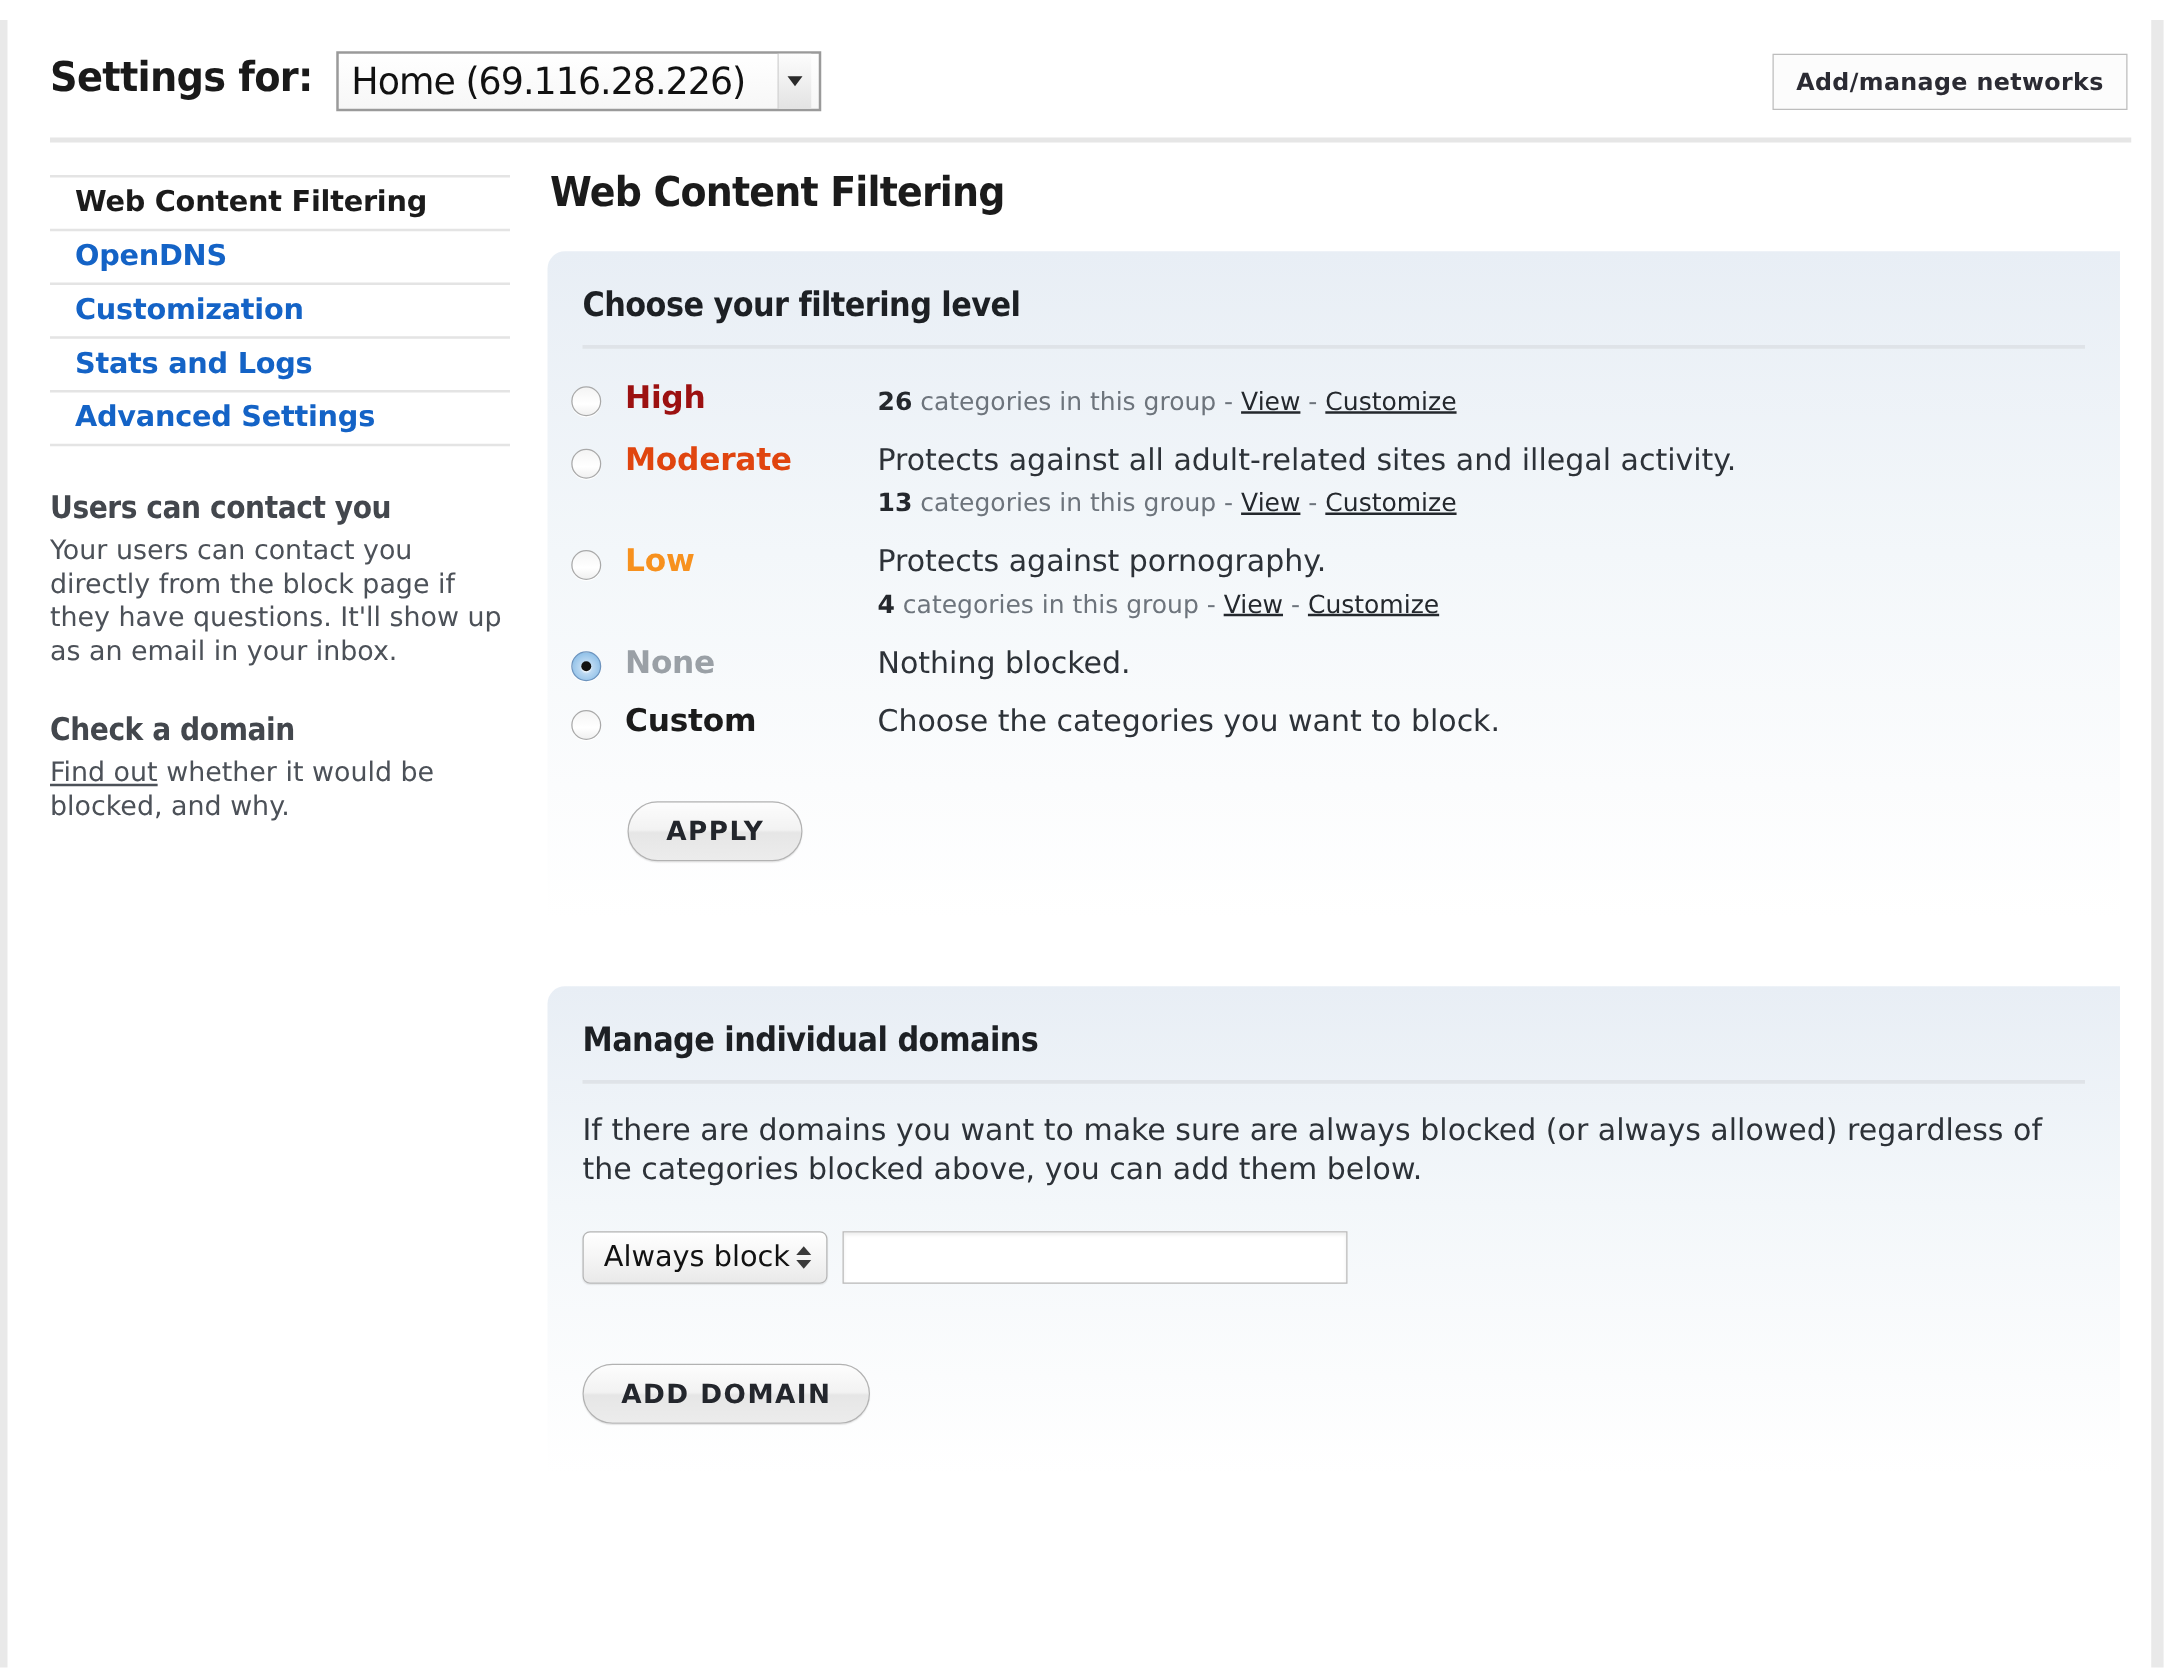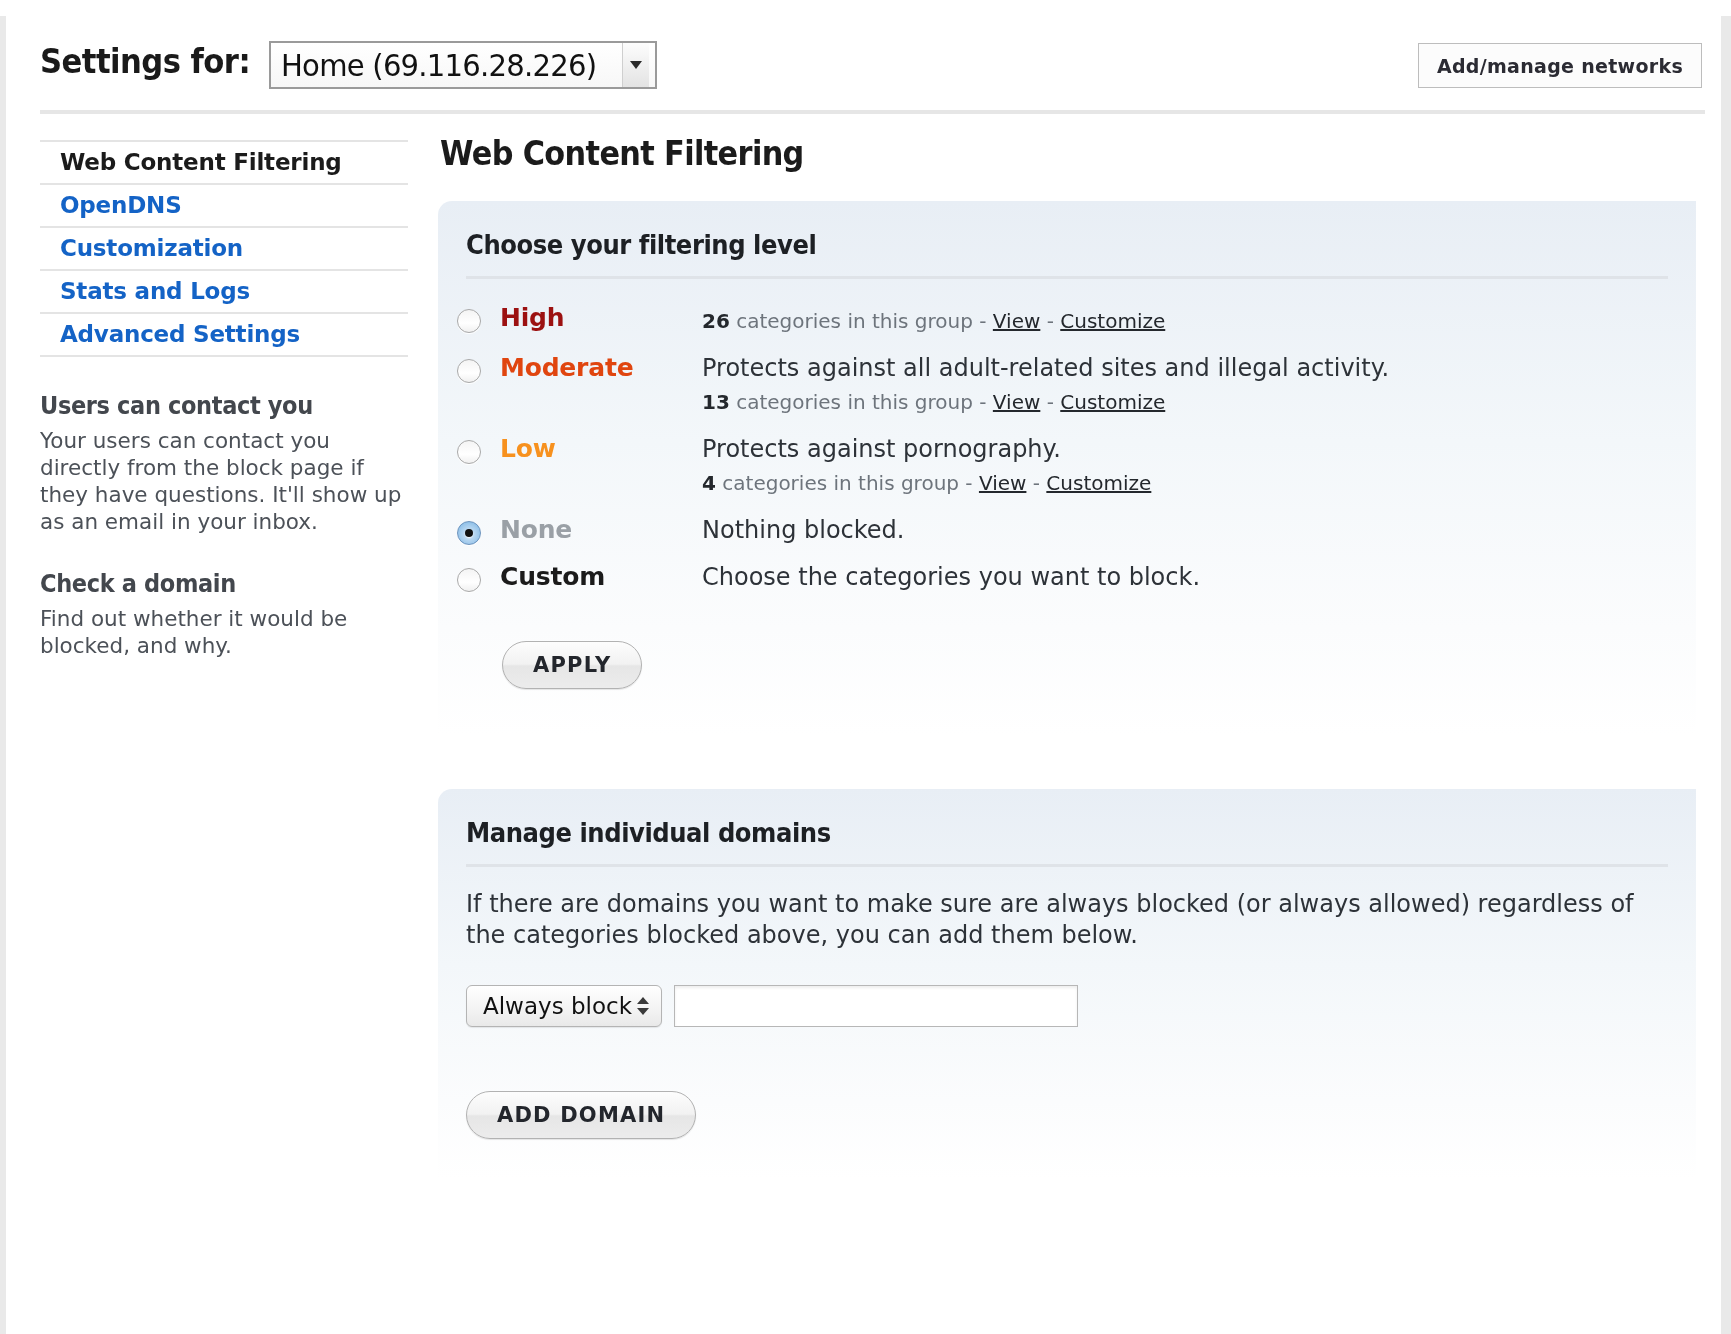--- a/index.html
+++ b/index.html
@@ -152,20 +152,21 @@
     transform-origin: left center;
     margin-bottom: 7px;
   }
   .side-p {
     font-size: 21.5px;
     line-height: 27px;
     color: #4c5158;
   }
   .side-p a, .inline-link {
     color: #4c5158;
+    text-decoration: underline;
     cursor: pointer;
   }
 
   
   .main {
     position: absolute;
     left: 438px;
     top: 118px;
     width: 1258px;
   }

